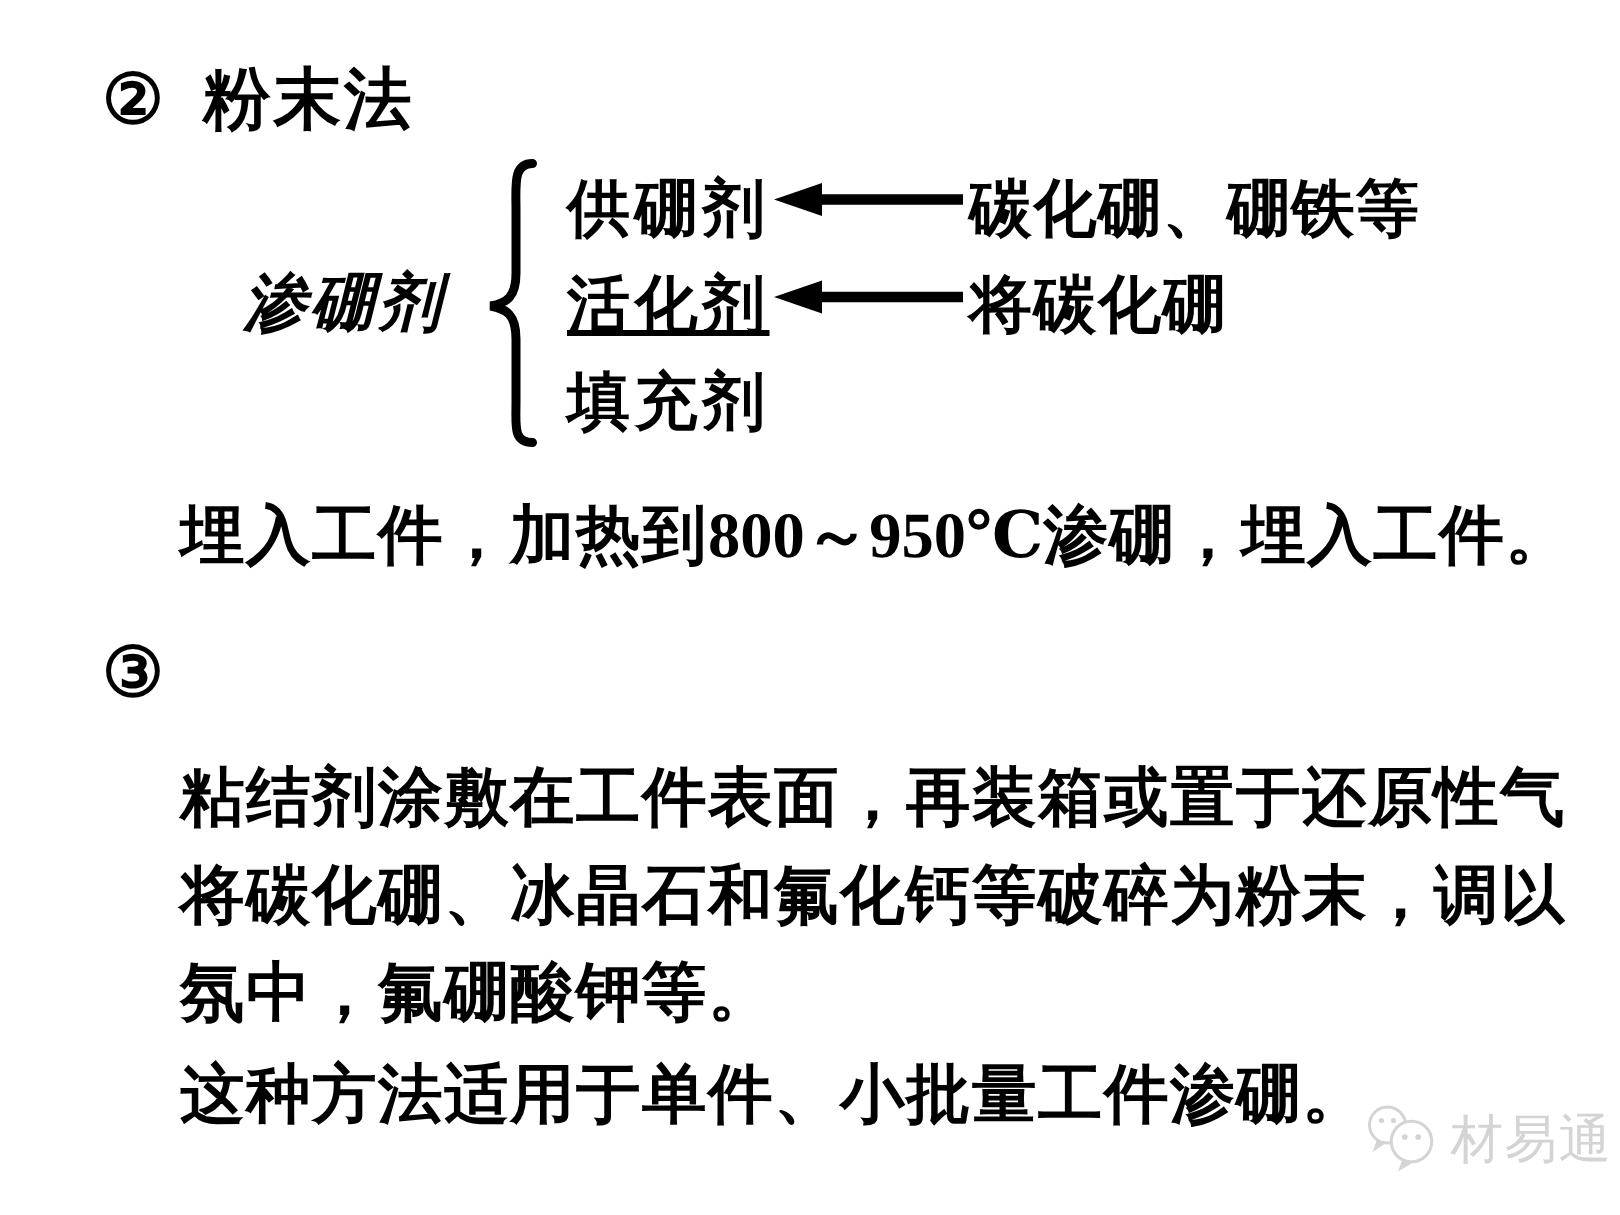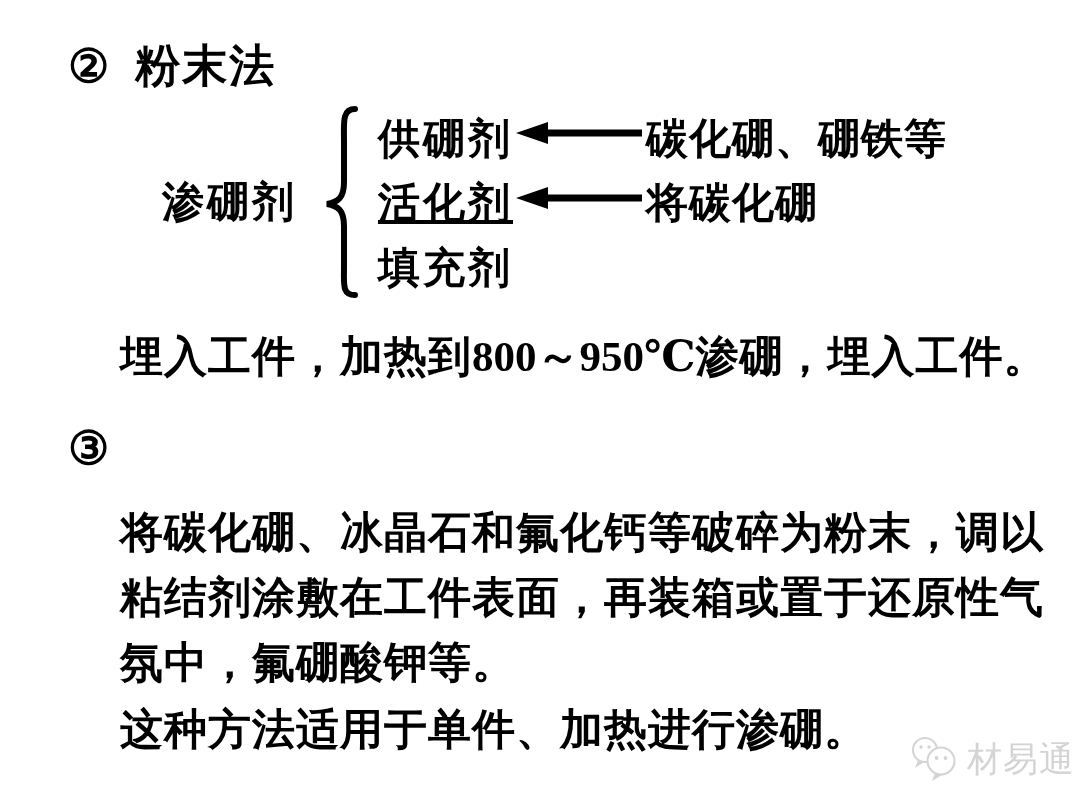--- a/index.html
+++ b/index.html
@@ -15,21 +15,21 @@
   }
   .abs { position: absolute; white-space: nowrap; }
 
   
   .heading { font-size: 45px; letter-spacing: 2px; display: flex; align-items: center; gap: 24px; }
   .heading-powder { left: 68px; top: 36px; }
   .heading-paste  { left: 68px; top: 421px; }
   .circled-num { font-size: 46px; }
 
   
-  .root-label { left: 162px; top: 174px; font-size: 42px; letter-spacing: 3px; }
+  .root-label { left: 162px; top: 174px; font-size: 42px; letter-spacing: 3px; font-style: italic; }
   .brace-svg  { position: absolute; left: 318px; top: 103px; }
   .diagram-item   { left: 378px; font-size: 42px; letter-spacing: 3px; }
   .item-1 { top: 111px; }
   .item-2 { top: 175px; text-decoration: underline; }
   .item-3 { top: 240px; }
   .arrow-svg { position: absolute; left: 516px; }
   .arrow-1 { top: 120px; }
   .arrow-2 { top: 185px; }
   .diagram-source { left: 646px; font-size: 42px; letter-spacing: 1px; }
   .source-1 { top: 111px; }
@@ -93,26 +93,26 @@
 
   <div class="abs note-powder">
     <span>埋入工件，加热到</span><span class="temp-serif">800～950℃</span><span>渗硼，埋入工件。</span>
   </div>
 
   <div class="abs heading heading-paste">
     <span class="circled-num">③</span>
   </div>
 
   <div class="para-paste">
+    <div class="para-line">粘结剂涂敷在工件表面，再装箱或置于还原性气</div>
     <div class="para-line">将碳化硼、冰晶石和氟化钙等破碎为粉末，调以</div>
-    <div class="para-line">粘结剂涂敷在工件表面，再装箱或置于还原性气</div>
     <div class="para-line">氛中，氟硼酸钾等。</div>
   </div>
 
-  <div class="abs note-paste">这种方法适用于单件、加热进行渗硼。</div>
+  <div class="abs note-paste">这种方法适用于单件、小批量工件渗硼。</div>
 
   <div class="watermark">
     <svg width="54" height="48" viewBox="0 0 54 48">
       <circle cx="17" cy="15" r="12" fill="none" stroke="#d4d4d4" stroke-width="2"></circle>
       <path d="M10 25 L7 33 L16 27 Z" fill="#d4d4d4"></path>
       <circle cx="13" cy="12" r="1.7" fill="#d4d4d4"></circle>
       <circle cx="21" cy="12" r="1.7" fill="#d4d4d4"></circle>
       <circle cx="33" cy="26" r="13.5" fill="#ffffff" stroke="#d4d4d4" stroke-width="2"></circle>
       <path d="M27 38 L24 46 L34 40 Z" fill="#d4d4d4"></path>
       <circle cx="28.5" cy="23" r="1.9" fill="#d4d4d4"></circle>

